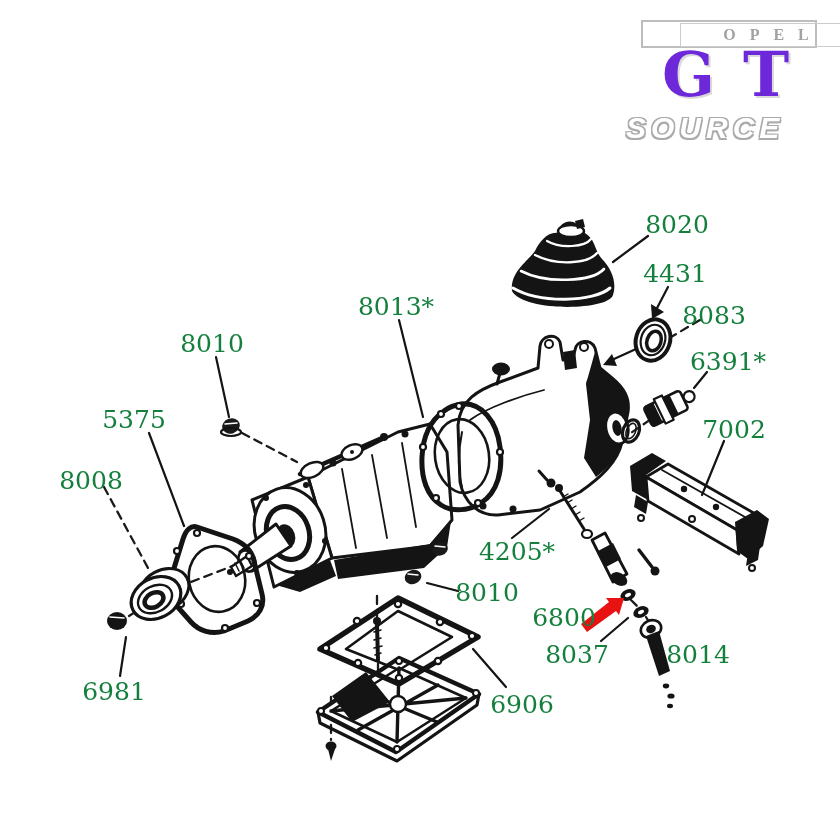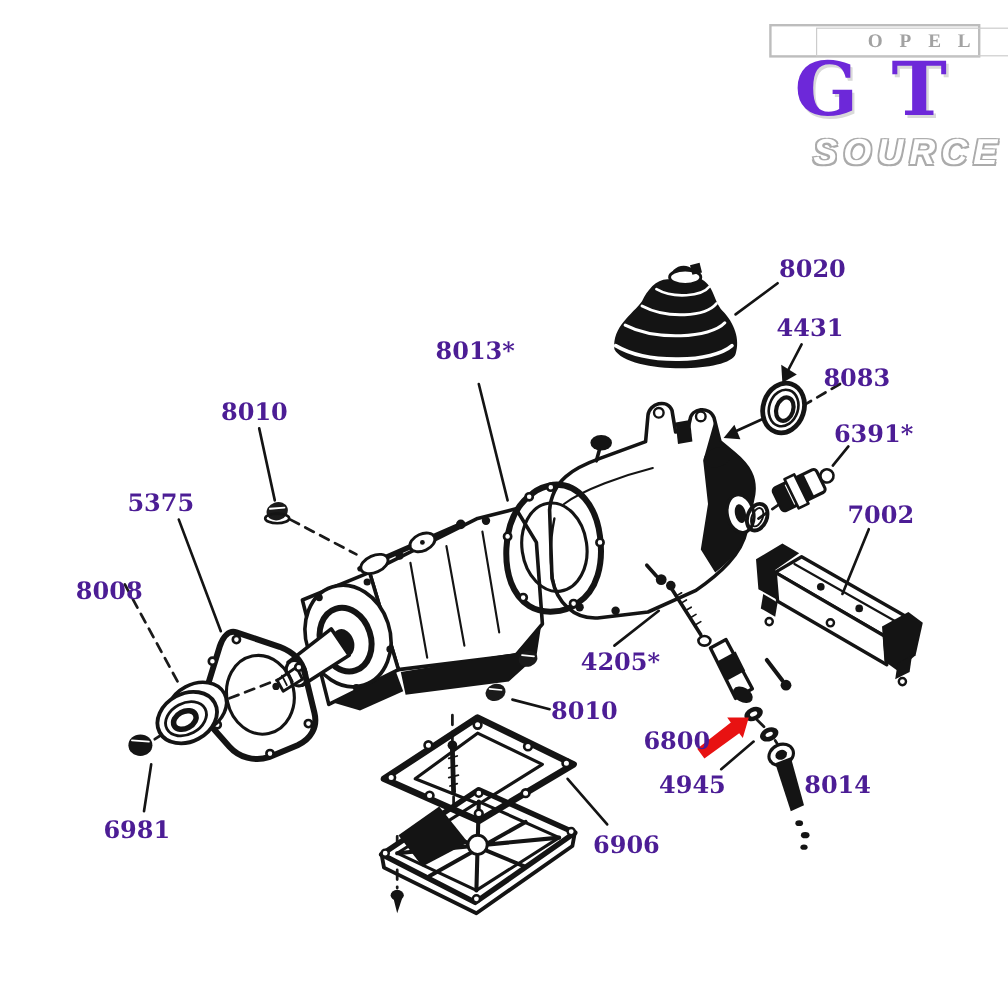--- a/index.html
+++ b/index.html
@@ -11,29 +11,29 @@
   .opel-box{position:absolute;left:641px;top:20px;width:170px;height:22px;
             border:2px solid #bdbdbd;padding:1px;box-sizing:content-box;}
   .opel-box-inner{width:100%;height:100%;border:1px solid #cccccc;display:flex;
                   align-items:center;justify-content:center;color:#a2a2a2;
                   font-weight:700;font-size:16px;letter-spacing:14px;text-indent:14px;
                   font-family:Liberation Serif, serif;margin-left:36px;}
   .gt{position:absolute;left:634px;top:44px;width:172px;text-align:center;line-height:1;
       font-weight:700;font-size:62px;color:#6d28d9;letter-spacing:28px;text-indent:28px;
       text-shadow:2px 2px 0 #d9d9d9;
       font-family:"DejaVu Serif","Liberation Serif",serif;}
-  .source{position:absolute;left:626px;top:113px;width:210px;text-align:right;line-height:1;
+  .source{position:absolute;left:626px;top:113px;width:210px;text-align:left;line-height:1;
       font-style:italic;font-weight:700;font-size:30px;letter-spacing:5px;color:#ffffff;
       text-shadow:-1.5px -1.5px 0 #ababab,1.5px -1.5px 0 #ababab,-1.5px 1.5px 0 #ababab,
                   1.5px 1.5px 0 #ababab,0 0 1px #ababab;
       font-family:"Liberation Sans","DejaVu Sans",sans-serif;}
 
   
   .part-label{position:absolute;transform:translate(-50%,-50%);white-space:nowrap;
-      font-weight:700;font-size:20px;color:#4c1d95;letter-spacing:0px;
+      font-weight:400;font-size:25px;color:#15803d;letter-spacing:0px;
       font-family:"DejaVu Serif","Liberation Serif",serif;}
 </style>
 </head>
 <body>
 
 <div class="canvas">
 
   <svg width="840" height="840" viewBox="0 0 840 840">
 
     <g stroke="#1a1a1a" stroke-width="2.3" stroke-dasharray="8 6" fill="none" stroke-linecap="round">
@@ -271,29 +271,29 @@
     </g>
 
     <polygon points="581,624 609,602 606,598 624,598 619,615 616,611 587,632" fill="#e81212"></polygon>
   </svg>
 
   <div class="part-label" style="left:677px;top:224px">8020</div>
   <div class="part-label" style="left:675px;top:273px">4431</div>
   <div class="part-label" style="left:714px;top:315px">8083</div>
   <div class="part-label" style="left:728px;top:361px">6391*</div>
   <div class="part-label" style="left:734px;top:429px">7002</div>
-  <div class="part-label" style="left:396px;top:292px">8013*</div>
+  <div class="part-label" style="left:396px;top:306px">8013*</div>
   <div class="part-label" style="left:212px;top:343px">8010</div>
   <div class="part-label" style="left:134px;top:419px">5375</div>
-  <div class="part-label" style="left:91px;top:492px">8008</div>
+  <div class="part-label" style="left:91px;top:480px">8008</div>
   <div class="part-label" style="left:114px;top:691px">6981</div>
   <div class="part-label" style="left:517px;top:551px">4205*</div>
   <div class="part-label" style="left:487px;top:592px">8010</div>
   <div class="part-label" style="left:564px;top:617px">6800</div>
-  <div class="part-label" style="left:577px;top:654px">4945</div>
+  <div class="part-label" style="left:577px;top:654px">8037</div>
   <div class="part-label" style="left:698px;top:654px">8014</div>
   <div class="part-label" style="left:522px;top:704px">6906</div>
 
   <div class="opel-box">
     <div class="opel-box-inner">OPEL</div>
   </div>
   <div class="gt">GT</div>
   <div class="source">SOURCE</div>
 
 </div>

